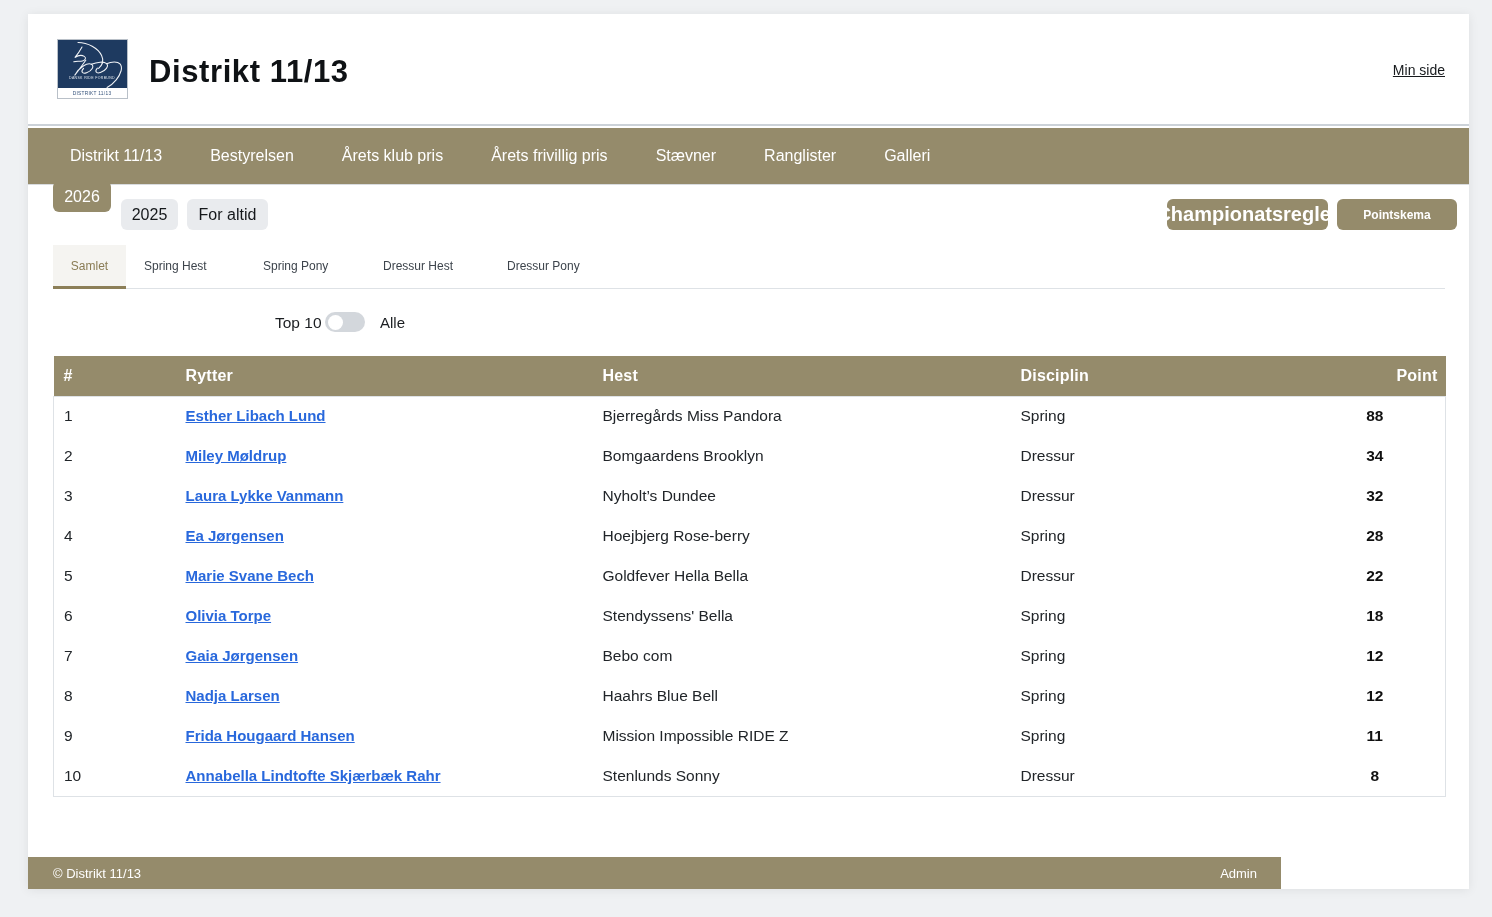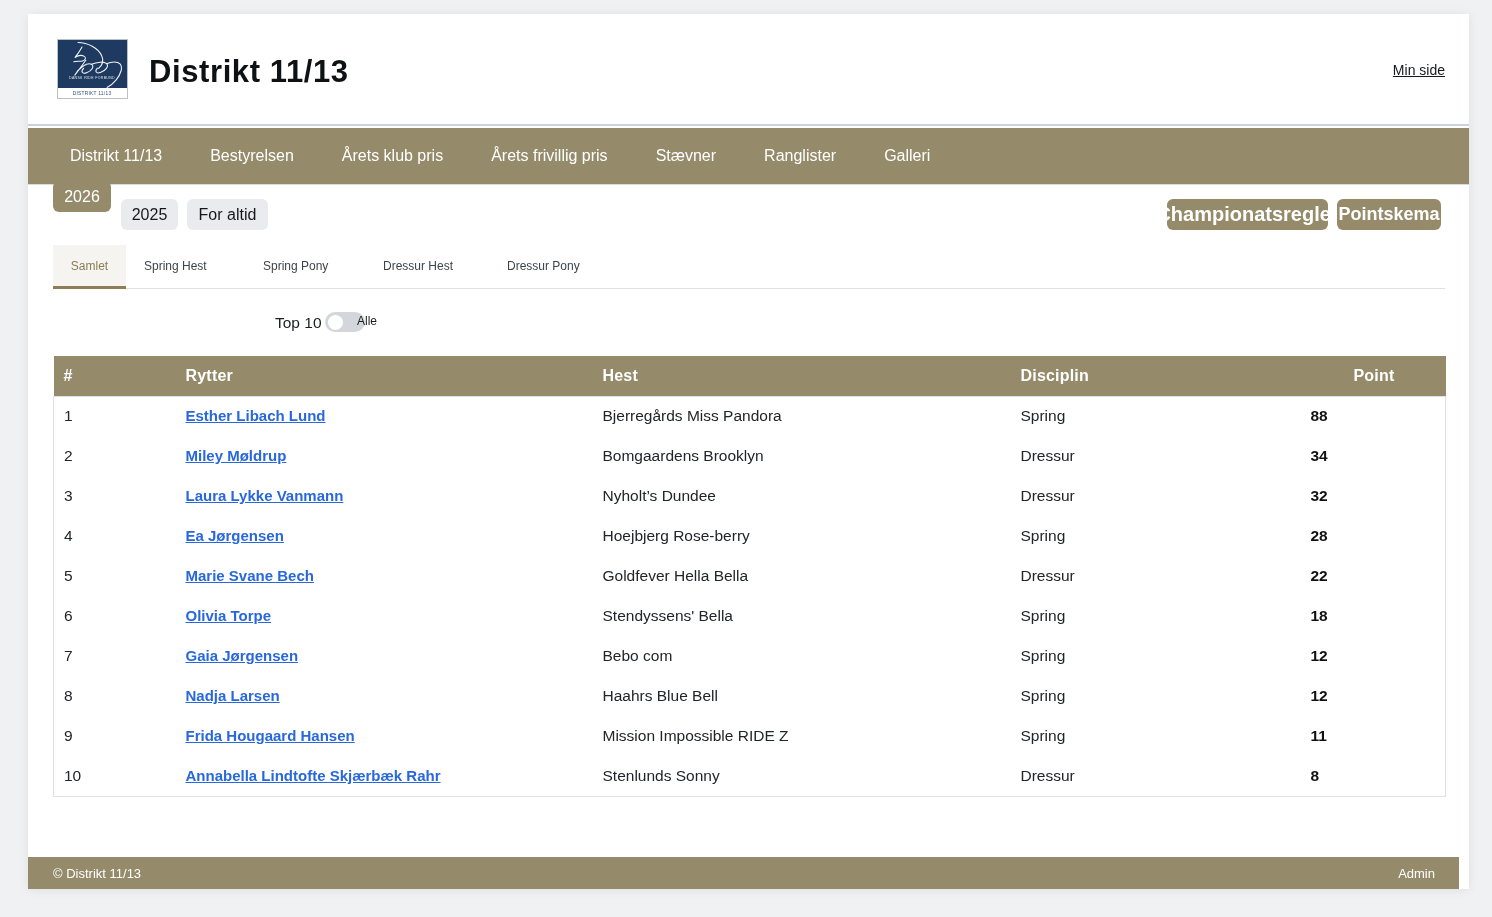--- a/index.html
+++ b/index.html
@@ -18,45 +18,45 @@
 .nav{position:absolute;left:0;top:114px;width:1441px;height:57px;background:#958b6b;border-bottom:1px solid #d8dbde;display:flex;align-items:center;padding-left:18px}
 .nav a{color:#fff;font-size:16px;padding:0 24px;display:block}
 
 .btn{position:absolute;height:31px;border-radius:6px;font-size:16px;display:flex;align-items:center;justify-content:center}
 .btn.olive{background:#958b6b;color:#fff}
 .btn.grey{background:#e9ebee;color:#15181b}
 #y2026{left:25px;top:167px;width:58px}
 #y2025{left:93px;top:185px;width:57px}
 #yalt{left:159px;top:185px;width:81px}
 #bchamp{left:1139px;top:185px;width:161px;font-weight:700;font-size:20px}
-#bpoint{left:1309px;top:185px;width:104px;font-weight:700;font-size:18px}
+#bpoint{left:1309px;top:185px;width:120px;font-weight:700;font-size:12px}
 
 .tabline{position:absolute;left:25px;top:274px;width:1392px;height:1px;background:#dee2e6}
 .tab{position:absolute;top:231px;height:41px;font-size:12px;font-weight:400;color:#3d444c;display:flex;align-items:center}
 .tab.active{left:25px;width:73px;justify-content:center;background:#f5f4f1;color:#8a7c55;border-bottom:3px solid #8c7f58;height:44px}
 #t2{left:116px}#t3{left:235px}#t4{left:355px}#t5{left:479px}
 
 .search{position:absolute;left:25px;top:292px;width:205px;height:32px;border:1px solid #ced4da;border-radius:6px;background:#fff}
 .search .ph{position:absolute;left:12px;top:8px;font-size:15px;color:#8d939a}
 .search svg{position:absolute;right:9px;top:8px}
 .toplabel{position:absolute;left:247px;top:300px;font-size:15.5px;color:#1b1e21}
 .switch{position:absolute;left:297px;top:298px;width:40px;height:20px;border-radius:10px;background:#d3d7dc}
 .switch i{position:absolute;left:2.5px;top:2.5px;width:15px;height:15px;border-radius:50%;background:#fff;display:block}
-.allelabel{position:absolute;left:329px;top:300px;font-size:12px;color:#1b1e21}
+.allelabel{position:absolute;left:352px;top:300px;font-size:15px;color:#1b1e21}
 
 table{position:absolute;left:25px;top:342px;width:1392px;border-collapse:collapse;table-layout:fixed}
 col.c1{width:122px}col.c2{width:417px}col.c3{width:418px}col.c4{width:290px}col.c5{width:145px}
 thead th{background:#958b6b;color:#fff;font-size:16px;letter-spacing:.2px;font-weight:700;text-align:left;height:40px;padding:0 10px}
-thead th.pt{text-align:center;padding-right:8px}
+thead th.pt{text-align:right;padding-right:8px}
 tbody td{height:40px;padding:0 10px;font-size:15.5px;color:#212529}
-tbody td.pt{text-align:left;font-weight:700;color:#111;padding-right:6px}
+tbody td.pt{text-align:center;font-weight:700;color:#111;padding-right:6px}
 tbody{border:1px solid #dee2e6}
 tbody a{color:#2868dc;font-weight:700;text-decoration:underline;font-size:15px}
 
-.foot{position:absolute;left:0;top:843px;width:1431px;height:32px;background:#958b6b;color:#fff;font-size:13px;display:flex;align-items:center;justify-content:space-between;padding:0 24px 0 25px}
+.foot{position:absolute;left:0;top:843px;width:1253px;height:32px;background:#958b6b;color:#fff;font-size:13px;display:flex;align-items:center;justify-content:space-between;padding:0 24px 0 25px}
 </style>
 </head>
 <body>
 <div class="card">
   <div class="hdr">
     <div class="logo">
       <svg width="69" height="58" viewBox="0 0 69 58">
         <rect x="0" y="0" width="69" height="48" fill="#1e3a60"></rect>
         <g stroke="#f2f4f7" fill="none" stroke-width="1.05" stroke-linecap="round">
           <path d="M20,2.5 C30,2.6 40,8 43.6,15.5 C45.8,20.2 44.6,25 40.6,28.4"></path>

